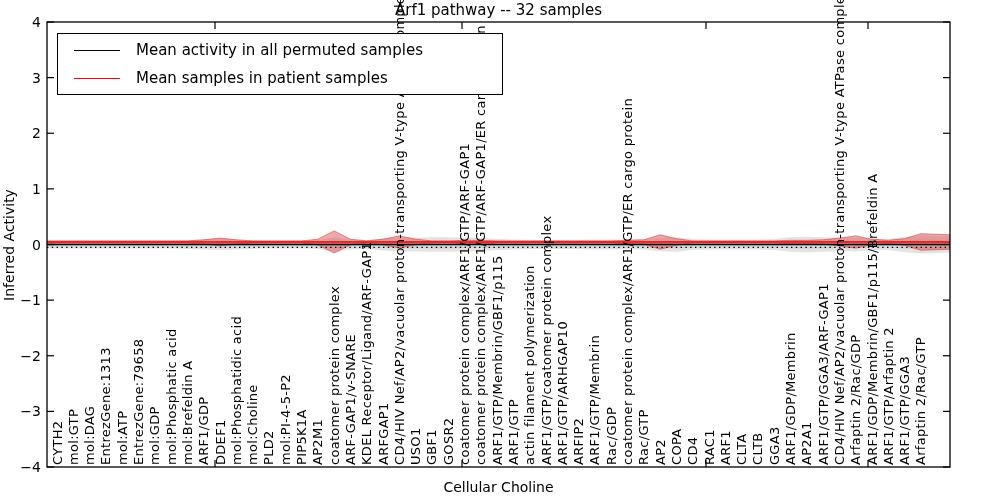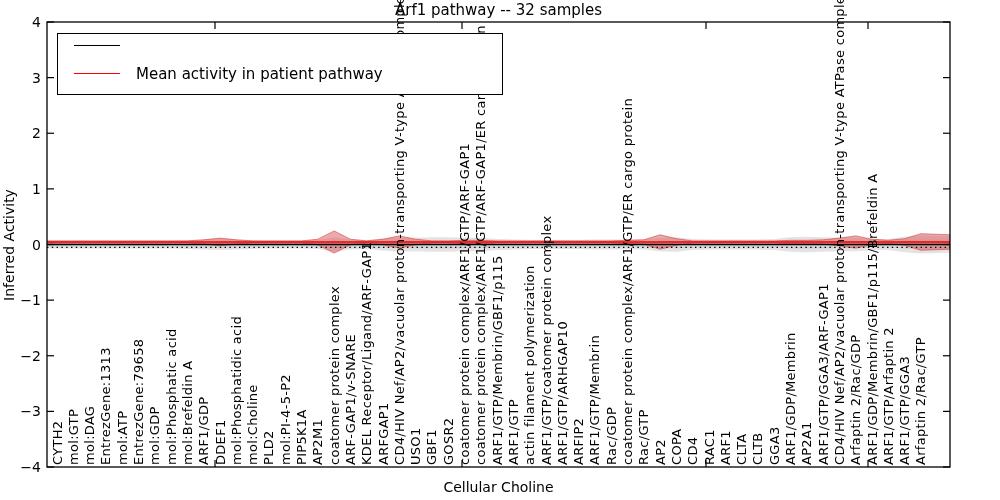--- a/index.html
+++ b/index.html
@@ -147,19 +147,20 @@
       <div class="xtick" style="left: 831.9px; top: 465px;">CD4/HIV Nef/AP2/vacuolar proton-transporting V-type ATPase complex</div>
       <div class="xtick" style="left: 848.2px; top: 465px;">Arfaptin 2/Rac/GDP</div>
       <div class="xtick" style="left: 864.5px; top: 465px;">ARF1/GDP/Membrin/GBF1/p115/Brefeldin A</div>
       <div class="xtick" style="left: 880.8px; top: 465px;">ARF1/GTP/Arfaptin 2</div>
       <div class="xtick" style="left: 897.1px; top: 465px;">ARF1/GTP/GGA3</div>
       <div class="xtick" style="left: 913.4px; top: 465px;">Arfaptin 2/Rac/GTP</div>
     </div>
   <div id="legend">
       <div class="legend-row">
         <span class="legend-line" style="border-top-color: rgb(0, 0, 0);"></span>
+        <span class="legend-label">Mean activity in all permuted samples</span>
       </div>
       <div class="legend-row">
         <span class="legend-line" style="border-top-color: rgb(255, 0, 0);"></span>
-        <span class="legend-label">Mean activity in patient pathway</span>
+        <span class="legend-label">Mean samples in patient samples</span>
       </div>
     </div>
 </div>
 
 </body></html>

